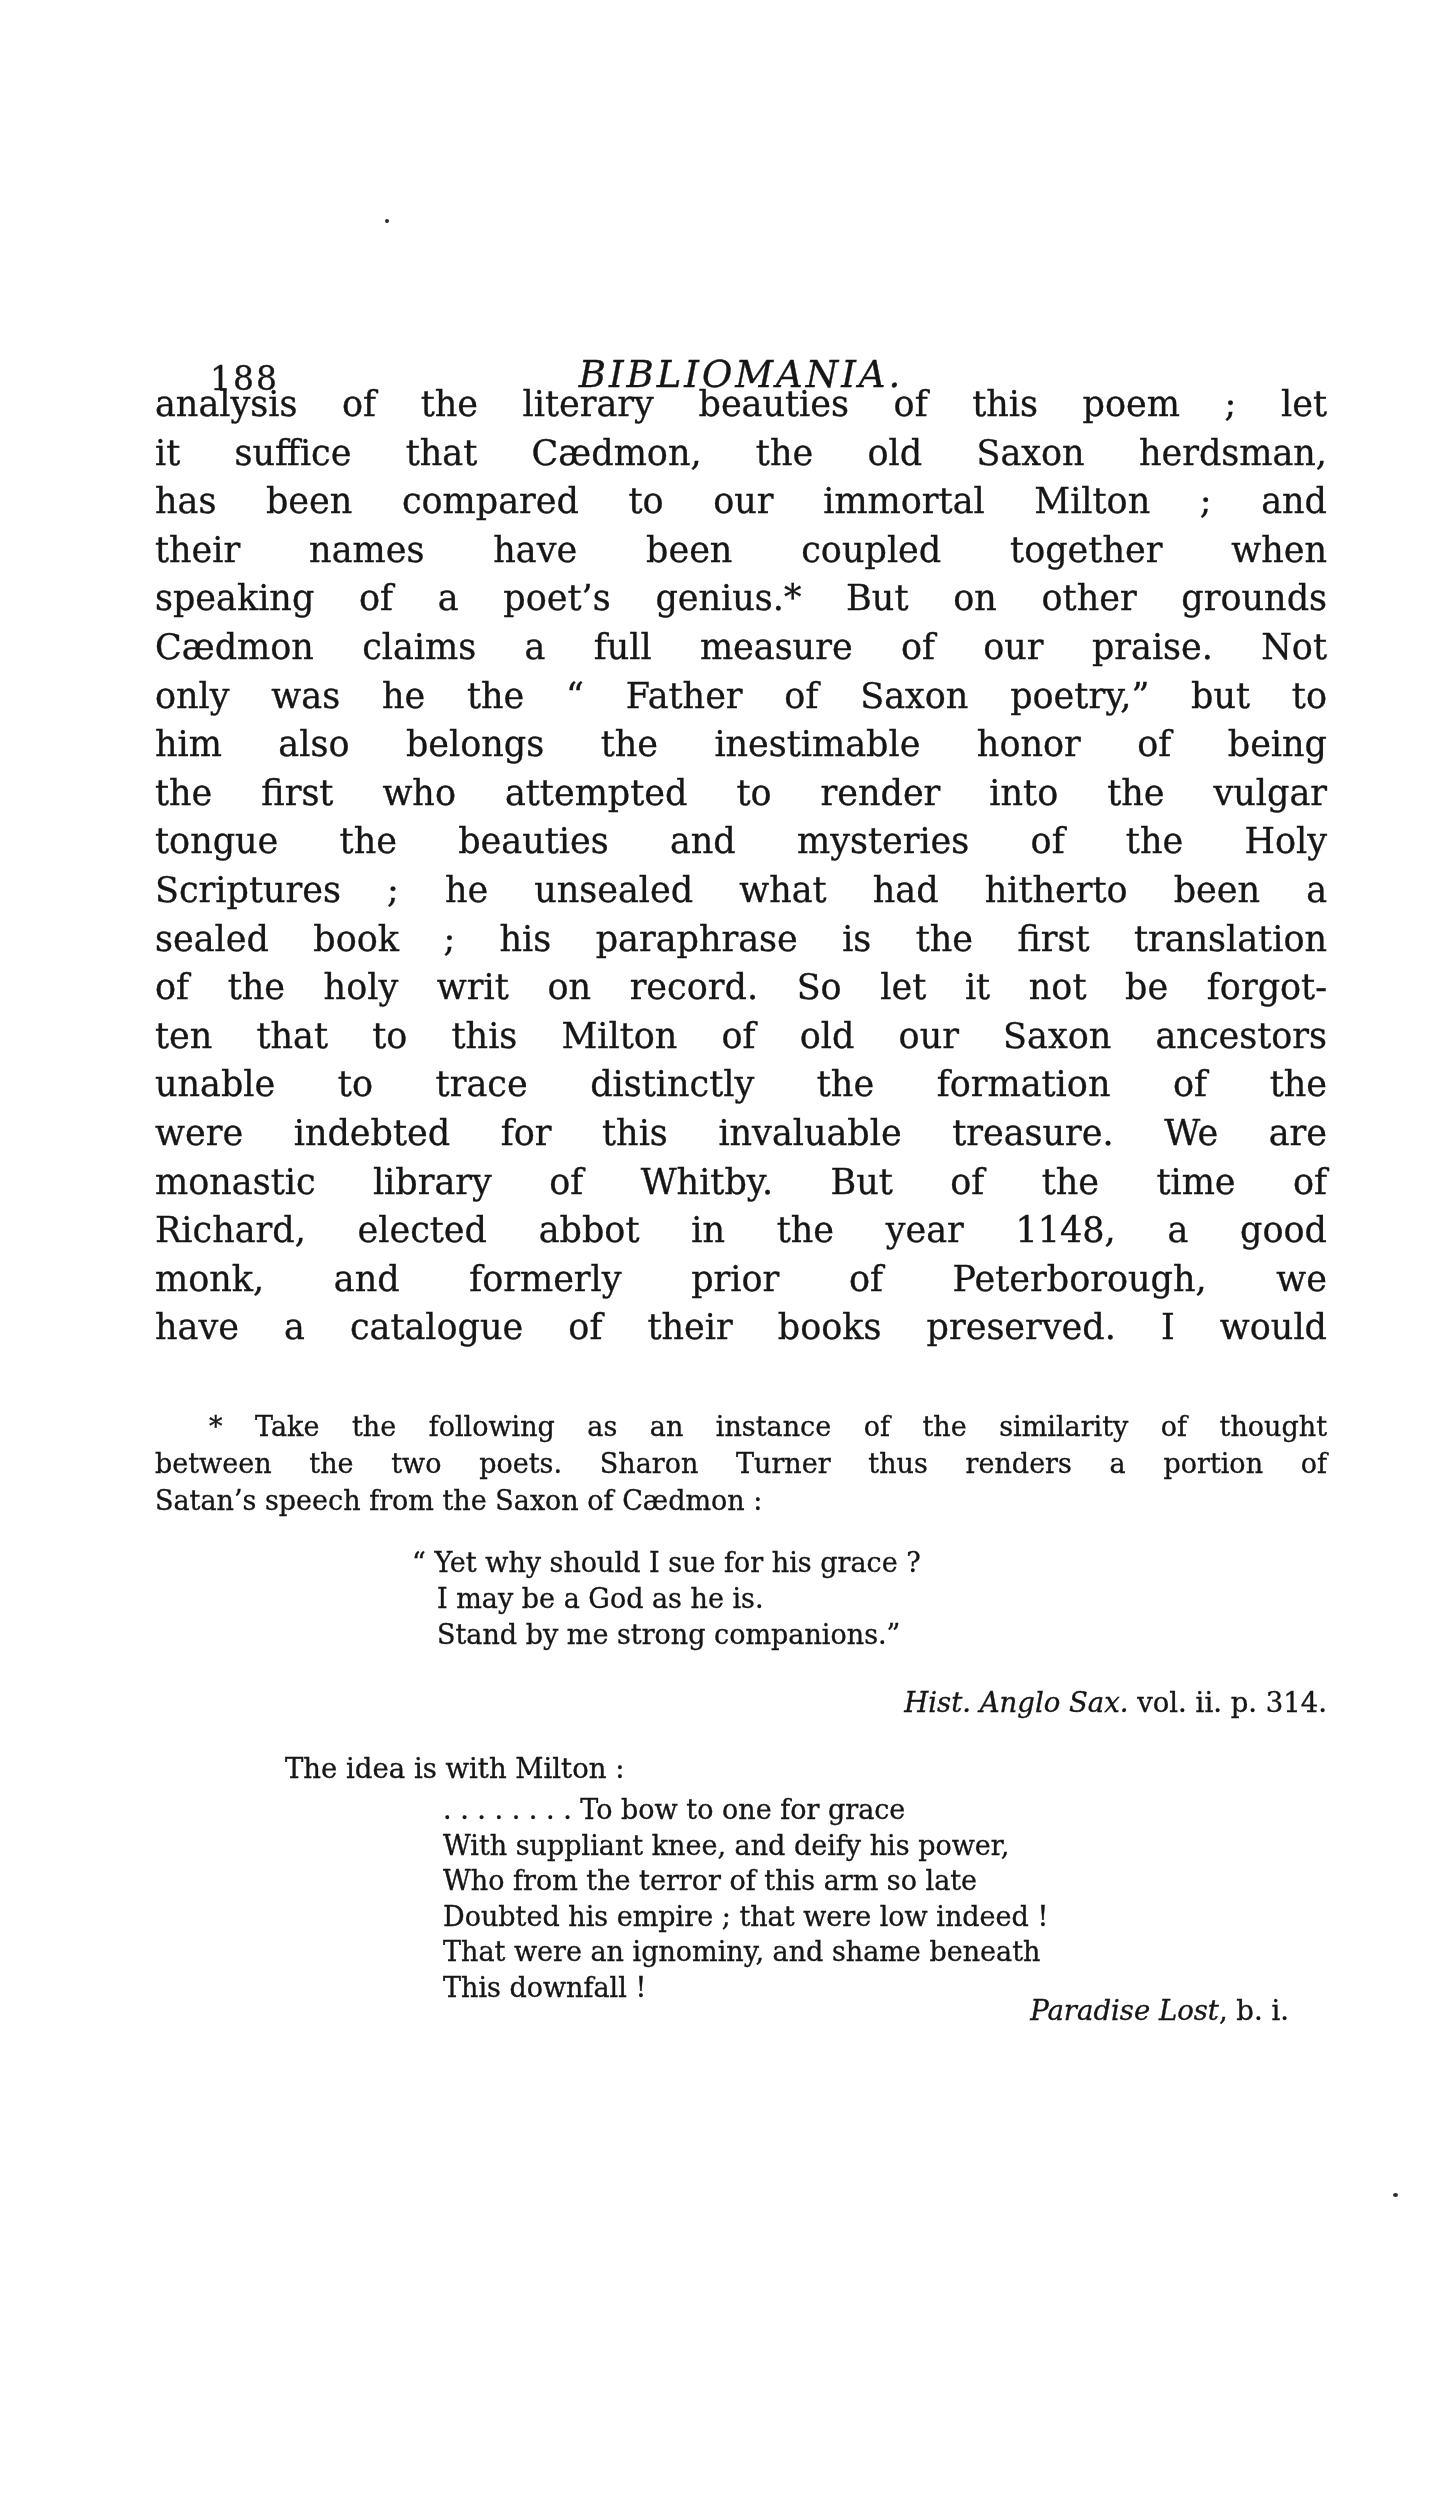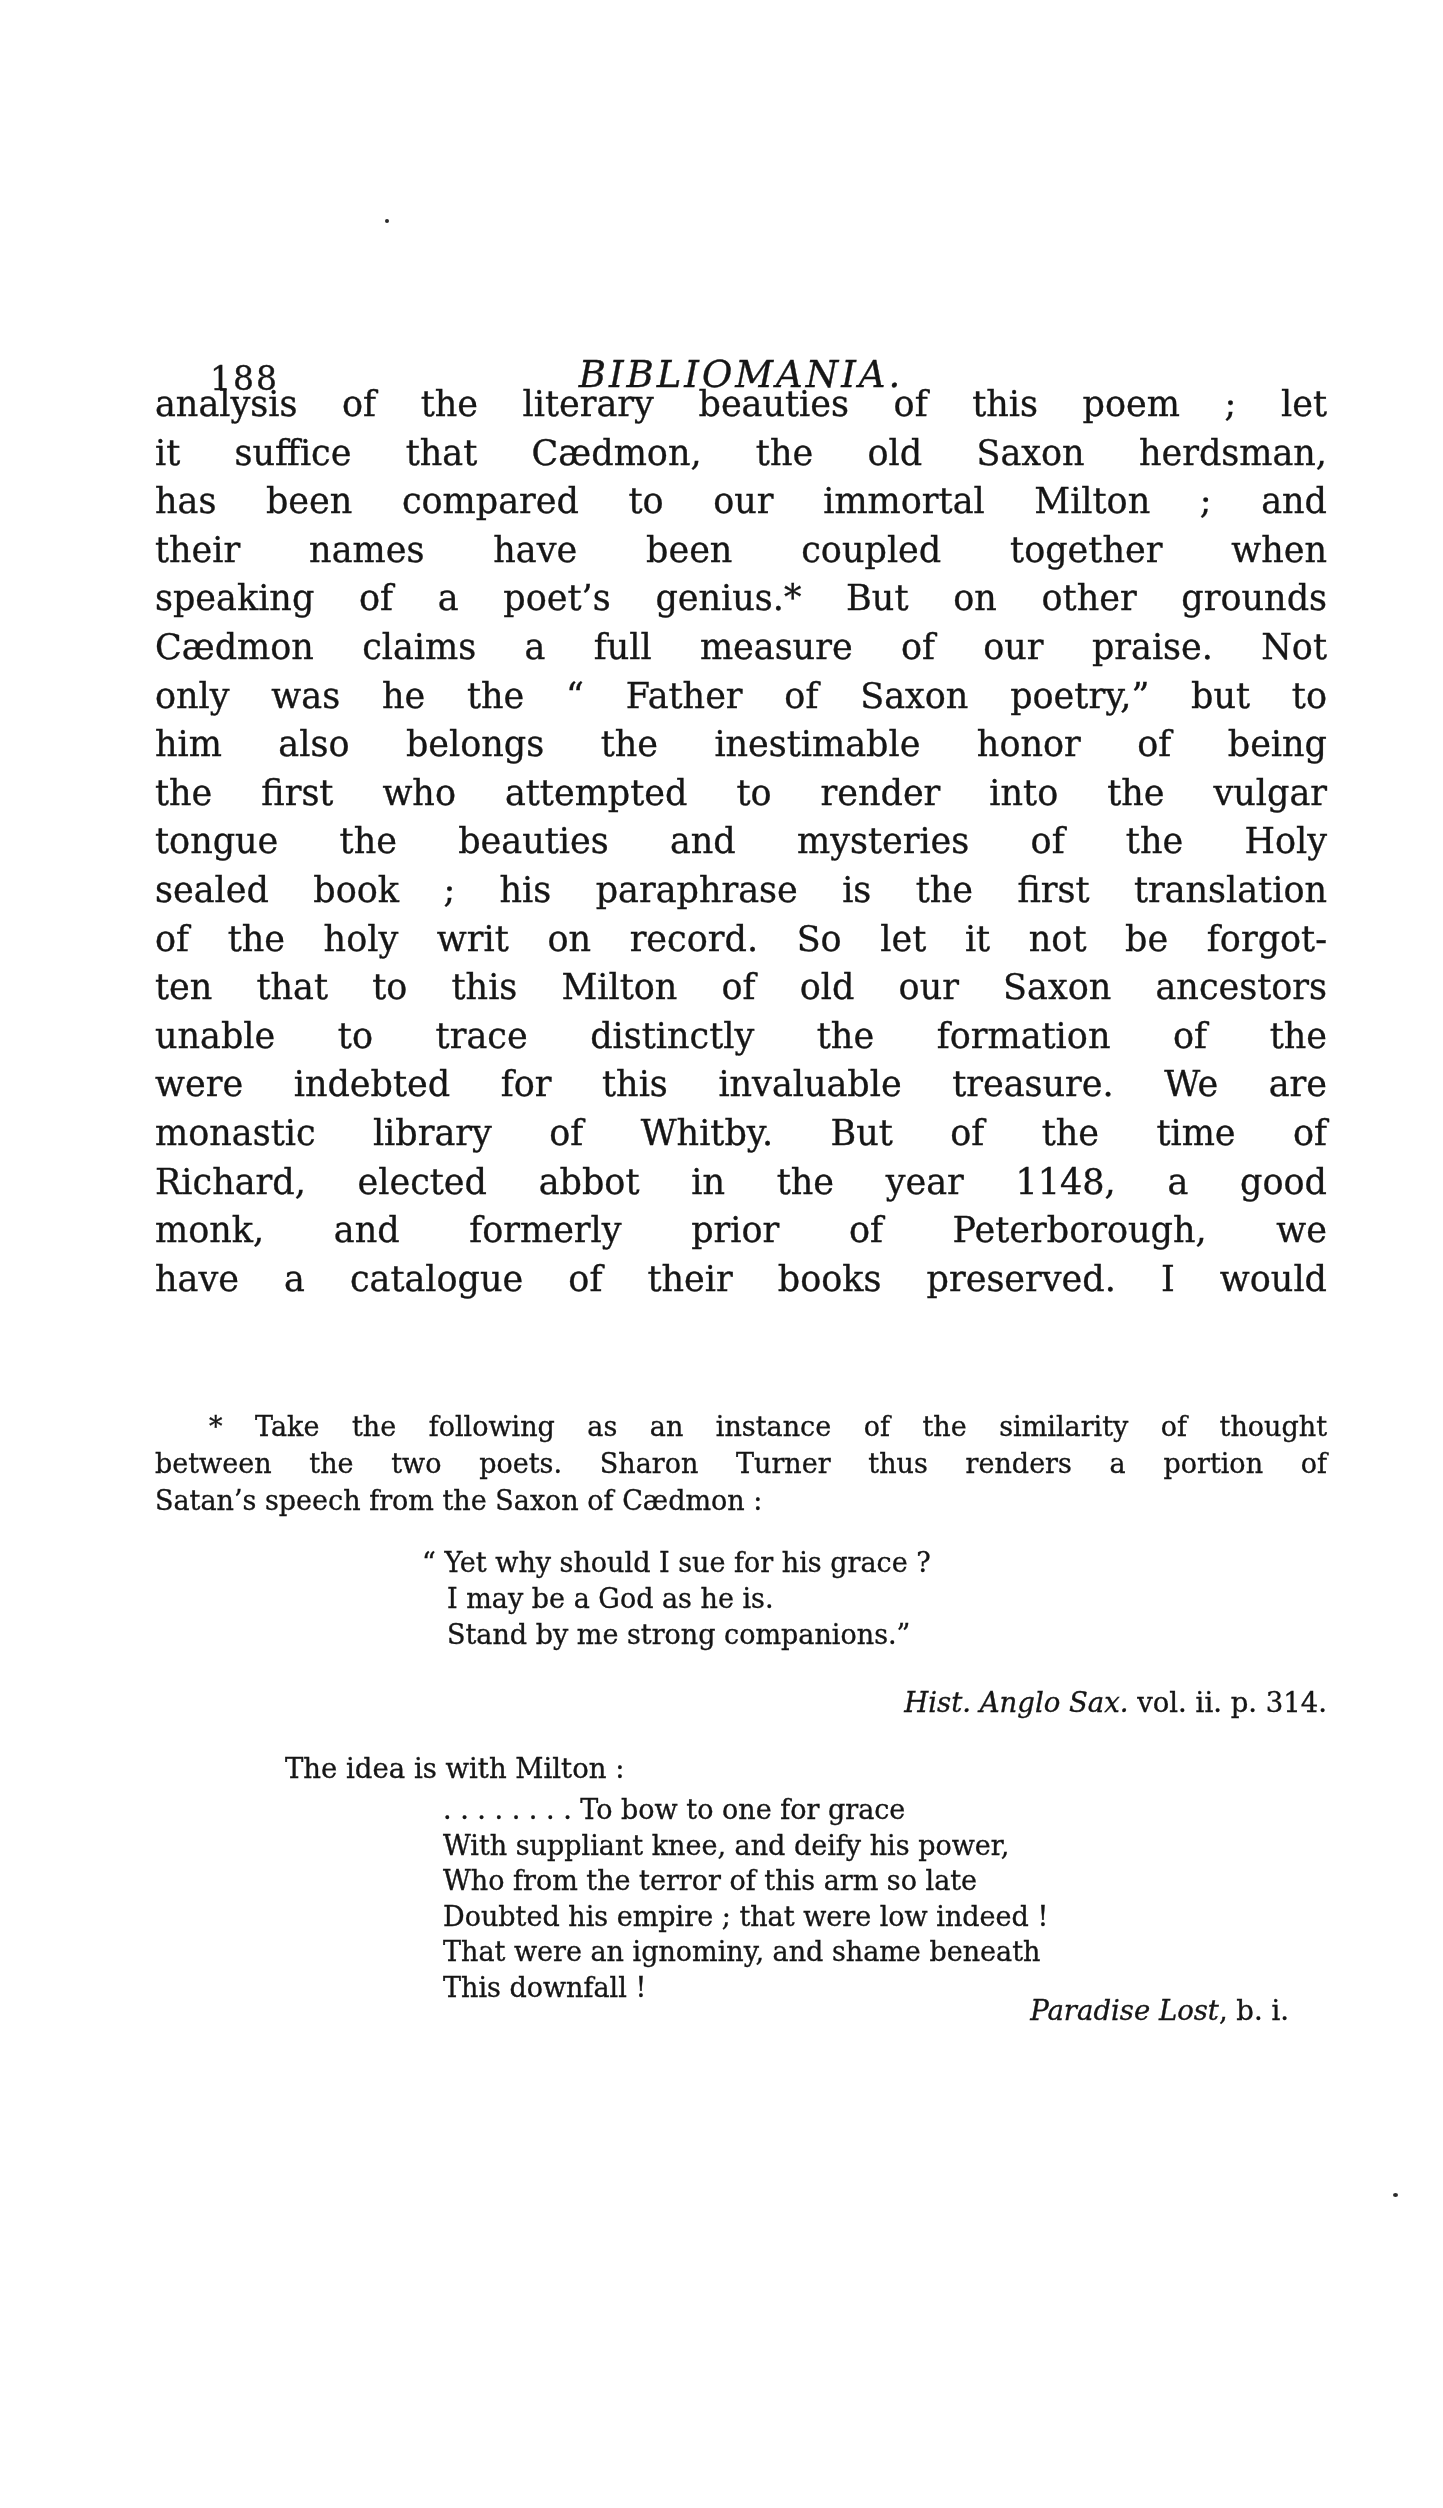--- a/index.html
+++ b/index.html
@@ -28,21 +28,21 @@
   }
   .body-line { text-align: justify; text-align-last: justify; }
   
   .footnote-para {
     position: absolute; left: 155px; top: 1396px; width: 1172px;
     font-size: 27px; line-height: 37px;
   }
   .fn-just { text-align: justify; text-align-last: justify; }
   .fn-first { text-indent: 54px; }
   .verse { font-size: 27px; }
-  .verse-1 { position: absolute; left: 447px; top: 1533px; line-height: 36px; }
+  .verse-1 { position: absolute; left: 437px; top: 1533px; line-height: 36px; }
   .verse-1 .verse-line:first-child { margin-left: -25px; }
   .verse-2 { position: absolute; left: 443px; top: 1780px; line-height: 35.5px; }
   .citation { position: absolute; font-size: 27.5px; }
   .citation-1 { left: 155px; top: 1674px; width: 1172px; text-align: right; }
   .citation-2 { left: 155px; top: 1982px; width: 1134px; text-align: right; }
   .cite-italic { font-style: italic; }
   .milton-intro { position: absolute; left: 285px; top: 1740px; font-size: 27.5px; }
   
   .speck { position: absolute; background: #2a2a2a; border-radius: 50%; }
   .speck-top { left: 385px; top: 207px; width: 4px; height: 4px; }
@@ -65,20 +65,21 @@
       <div class="body-line">analysis of the literary beauties of this poem ; let</div>
       <div class="body-line">it suffice that Cædmon, the old Saxon herdsman,</div>
       <div class="body-line">has been compared to our immortal Milton ; and</div>
       <div class="body-line">their names have been coupled together when</div>
       <div class="body-line">speaking of a poet’s genius.* But on other grounds</div>
       <div class="body-line">Cædmon claims a full measure of our praise. Not</div>
       <div class="body-line">only was he the “ Father of Saxon poetry,” but to</div>
       <div class="body-line">him also belongs the inestimable honor of being</div>
       <div class="body-line">the first who attempted to render into the vulgar</div>
       <div class="body-line">tongue the beauties and mysteries of the Holy</div>
+      <div class="body-line">Scriptures ; he unsealed what had hitherto been a</div>
       <div class="body-line">sealed book ; his paraphrase is the first translation</div>
       <div class="body-line">of the holy writ on record. So let it not be forgot-</div>
       <div class="body-line">ten that to this Milton of old our Saxon ancestors</div>
       <div class="body-line">unable to trace distinctly the formation of the</div>
       <div class="body-line">were indebted for this invaluable treasure. We are</div>
       <div class="body-line">monastic library of Whitby. But of the time of</div>
       <div class="body-line">Richard, elected abbot in the year 1148, a good</div>
       <div class="body-line">monk, and formerly prior of Peterborough, we</div>
       <div class="body-line">have a catalogue of their books preserved. I would</div>
     </main>

